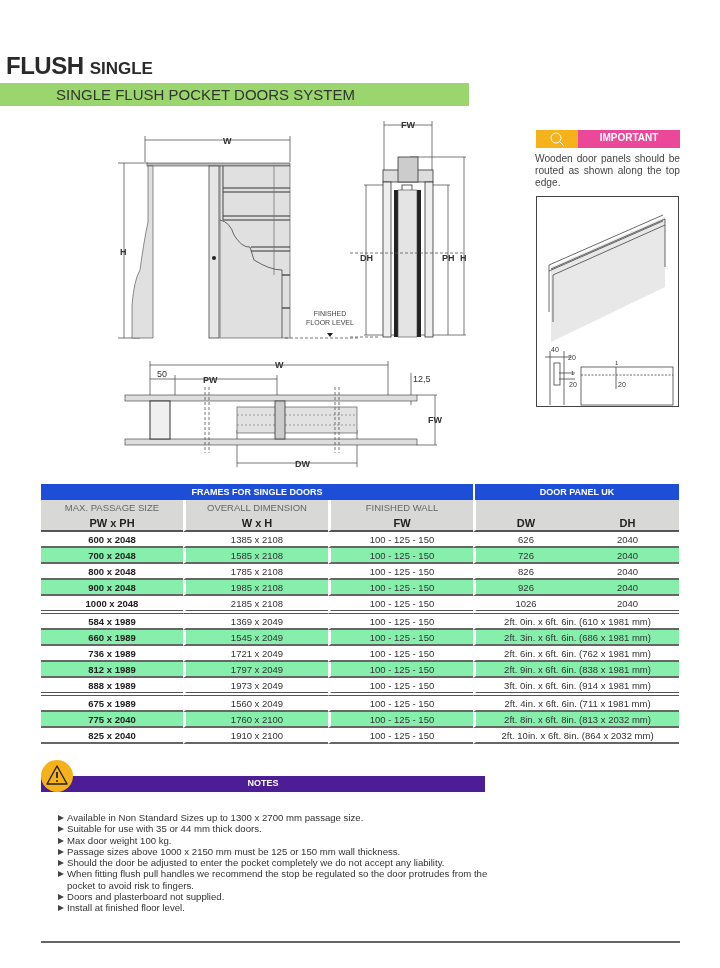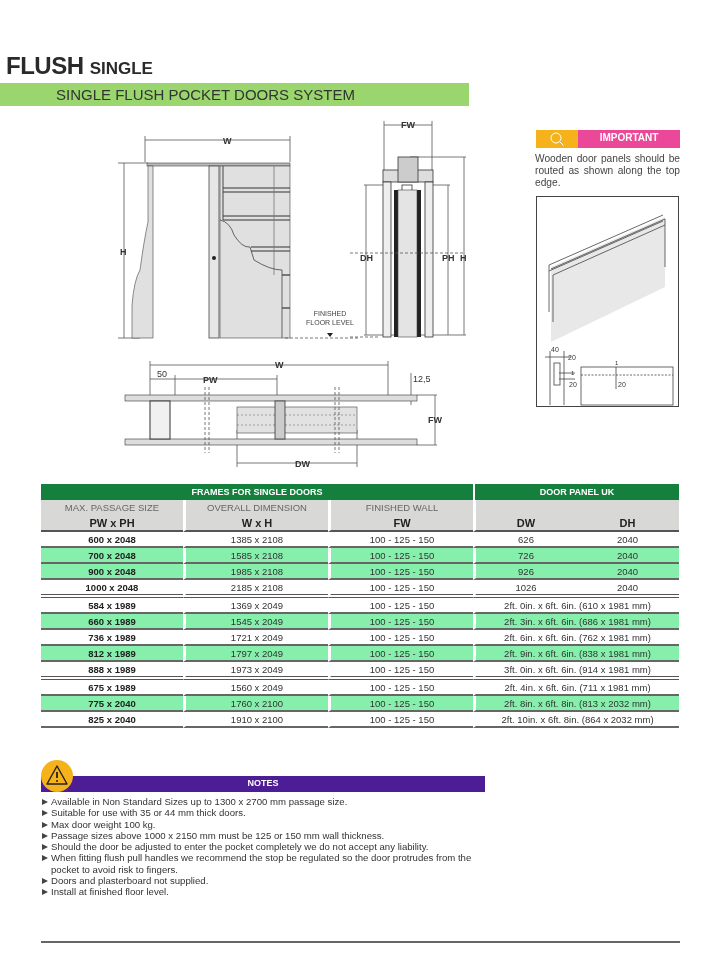--- a/index.html
+++ b/index.html
@@ -11,34 +11,34 @@
   .banner span{position:absolute;left:56px;top:3px;font-size:15px;color:#333;white-space:nowrap;}
   .imp-head{left:536px;top:130px;width:144px;height:18px;background:#ec4899;}
   .imp-icon{position:absolute;left:0;top:0;width:42px;height:18px;background:#f5b21a;}
   .imp-icon svg{position:absolute;left:13px;top:1px;}
   .imp-label{position:absolute;left:42px;right:0;top:2px;text-align:center;color:#fff;font-size:10px;font-weight:bold;}
   .imp-text{left:535px;top:153px;width:145px;font-size:10.2px;line-height:12px;color:#444;text-align:justify;}
   .imp-box{left:536px;top:196px;width:143px;height:211px;border:1px solid #444;box-sizing:border-box;}
   svg text{font-family:"Liberation Sans Narrow","Liberation Sans",sans-serif;}
   table.spec{position:absolute;left:41px;top:484px;width:638px;border-collapse:separate;border-spacing:0;font-size:9.5px;color:#333;table-layout:fixed;}
   table.spec td,table.spec th{padding:0;text-align:center;white-space:nowrap;}
-  .hdr th{background:#15803d;color:#fff;font-size:9px;font-weight:bold;height:16px;}
+  .hdr th{background:#1d4ed8;color:#fff;font-size:9px;font-weight:bold;height:16px;}
   .hdr th.gap{border-left:2px solid #fff;}
   .sub1 td{background:#d8d8d6;color:#666;font-size:9.5px;height:15px;}
   .sub2 td{background:#d8d8d6;color:#222;font-size:11px;font-weight:bold;height:15px;border-bottom:2px solid #555;}
   td.sep{border-left:3px solid #fff;}
   .row td{height:14px;border-bottom:2px solid #666;}
   .row td.c0{font-weight:bold;color:#222;}
   .row.alt td{background:#86efac;}
   .row.grpend td{border-bottom:4px double #555;}
   .notes-head{left:41px;top:776px;width:444px;height:16px;background:#4c1d95;}
   .notes-head span{position:absolute;left:0;right:0;top:2px;text-align:center;color:#fff;font-size:9px;font-weight:bold;}
   .warn{left:41px;top:760px;width:32px;height:32px;border-radius:50%;background:#f5b21a;}
   .warn svg{position:absolute;left:4px;top:4px;}
-  ul.notes{position:absolute;left:41px;top:796px;margin:0;padding:0;list-style:none;width:460px;font-size:9.6px;line-height:11.3px;color:#333;}
+  ul.notes{position:absolute;left:41px;top:796px;margin:16px;padding:0;list-style:none;width:460px;font-size:9.6px;line-height:11.3px;color:#333;}
   ul.notes li{position:relative;padding-left:10px;}
   ul.notes li:before{content:"";position:absolute;left:1px;top:3px;border-left:6px solid #444;border-top:3px solid transparent;border-bottom:3px solid transparent;}
   .footline{left:41px;top:941px;width:639px;height:2px;background:#666;}
 </style>
 </head>
 <body>
 
 <div class="abs title"><span>FLUSH</span> <span class="sub">SINGLE</span></div>
 <div class="abs banner">
     <span>SINGLE FLUSH POCKET DOORS SYSTEM</span>
@@ -223,20 +223,27 @@
         <td class="sep">626</td>
         <td>2040</td>
       </tr>
       <tr class="row alt">
         <td class="c0">700 x 2048</td>
         <td class="sep">1585 x 2108</td>
         <td class="sep">100 - 125 - 150</td>
         <td class="sep">726</td>
         <td>2040</td>
       </tr>
+      <tr class="row">
+        <td class="c0">800 x 2048</td>
+        <td class="sep">1785 x 2108</td>
+        <td class="sep">100 - 125 - 150</td>
+        <td class="sep">826</td>
+        <td>2040</td>
+      </tr>
       <tr class="row alt">
         <td class="c0">900 x 2048</td>
         <td class="sep">1985 x 2108</td>
         <td class="sep">100 - 125 - 150</td>
         <td class="sep">926</td>
         <td>2040</td>
       </tr>
       <tr class="row grpend">
         <td class="c0">1000 x 2048</td>
         <td class="sep">2185 x 2108</td>

